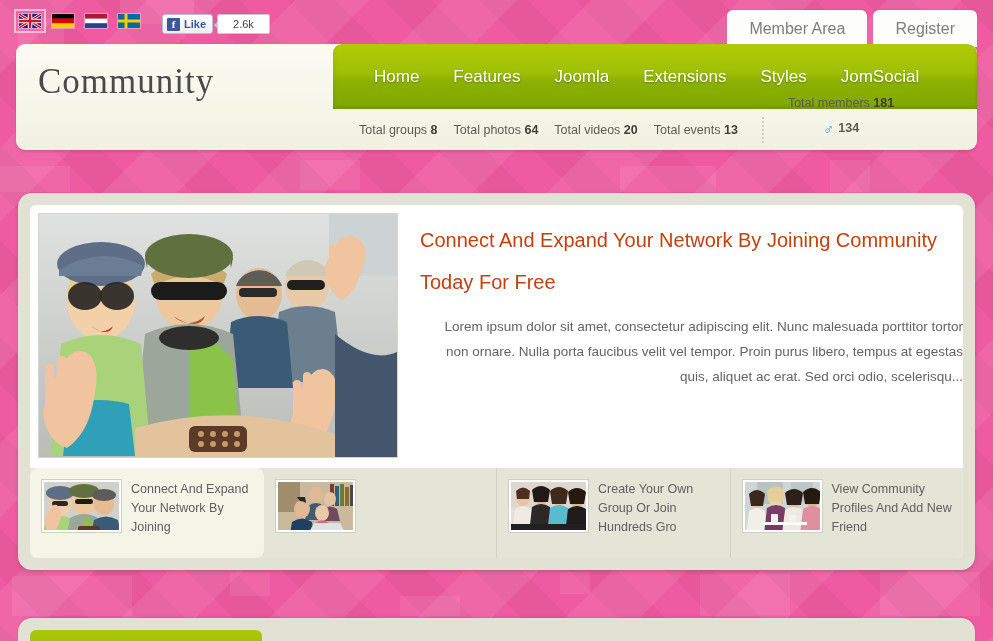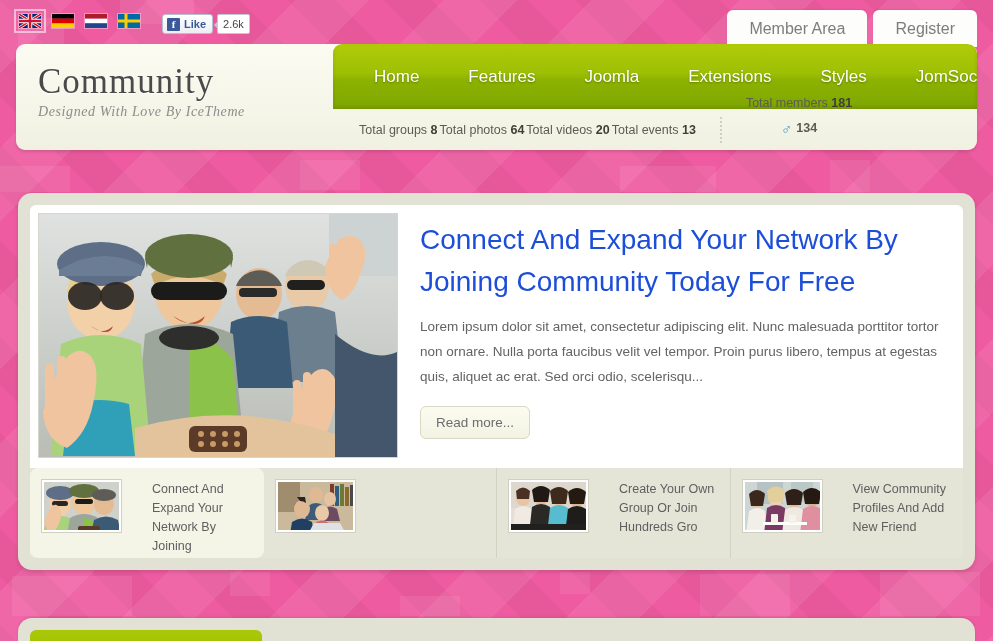--- a/index.html
+++ b/index.html
@@ -52,21 +52,21 @@
     display: flex; align-items: center; gap: 4px;
     font-size: 11px; font-weight: bold; color: #3b5998;
   }
   .fb-f {
     width: 13px; height: 13px; background: #3b5998; color: #fff;
     font-size: 11px; font-weight: bold; line-height: 13px; text-align: center;
     font-family: "Liberation Serif", serif; border-radius: 1px;
   }
   .fb-count {
     position: relative; background: #fff; border: 1px solid #c4c9d4;
-    border-radius: 2px; height: 20px; padding: 0 5px;
+    border-radius: 2px; height: 20px; padding: 0 15px;
     display: flex; align-items: center; font-size: 11px; color: #444;
   }
   .fb-count:before {
     content: ""; position: absolute; left: -4px; top: 6px;
     border-top: 4px solid transparent; border-bottom: 4px solid transparent;
     border-right: 4px solid #c4c9d4;
   }
   .acct-tabs { position: absolute; right: 16px; top: 10px; display: flex; gap: 6px; }
   .acct-tab {
     background: #fdfdfb; border-radius: 6px 6px 0 0;
@@ -94,31 +94,30 @@
     font-family: "Liberation Serif", serif;
     font-style: italic; font-size: 14px; color: #8c8c8c;
     letter-spacing: .6px; margin-top: -4px;
   }
   .nav {
     position: absolute; left: 317px; top: 0; width: 644px; height: 65px;
     background: linear-gradient(#b0cc08 0%, #9dbf04 45%, #8cb300 55%, #7fa600 100%);
     border-radius: 9px 9px 0 0;
     display: flex; align-items: center; padding-left: 24px;
     box-shadow: inset 0 -2px 4px rgba(0,0,0,.12);
-    gap: 15px;
   }
   .nav-item {
     color: #fff; font-size: 17px; padding: 6px 17px; cursor: pointer;
     text-shadow: 0 1px 2px rgba(0,0,0,.3);
   }
   .stats {
     position: absolute; left: 317px; top: 65px; width: 644px; height: 41px;
     display: flex; align-items: center; font-size: 12.5px; color: #5b5b52;
   }
-  .stats-left { display: flex; gap: 2px; padding-left: 26px; }
+  .stats-left { display: flex; gap: 16px; padding-left: 26px; }
   .stats-right { display: flex; align-items: center; gap: 10px; padding-left: 24px; flex-direction: column; }
   .stat b { font-weight: bold; color: #3f3f38; }
   .divider-dotted {
     width: 1px; height: 26px; margin-left: 24px;
     border-left: 2px dotted #cfcfbd;
   }
   .gender { display: flex; align-items: center; gap: 4px; }
   .gender .sym { font-size: 15px; font-weight: bold; }
   .sym.male { color: #2e9fe0; }
   .sym.female { color: #e03ab0; }
@@ -135,25 +134,25 @@
     position: relative; overflow: hidden;
   }
   .hero { position: absolute; left: 8px; top: 8px; width: 925px; height: 252px; }
   .hero-img {
     position: absolute; left: 0; top: 0; width: 360px; height: 245px;
     border: 1px solid #d6d6cc; background: #cfd6d8; overflow: hidden;
   }
   .hero-img svg { display: block; }
   .hero-text { position: absolute; left: 382px; top: 6px; width: 543px; }
   .hero-title {
-    font-size: 28px; line-height: 42px; color: #1d4ed8; font-weight: normal;
+    font-size: 20px; line-height: 42px; color: #c2410c; font-weight: normal;
     cursor: pointer;
   }
   .hero-body {
-    margin-top: 11px; font-size: 13.5px; line-height: 25px; color: #636363;
+    margin-top: 11px; font-size: 13.5px; line-height: 25px; color: #636363; text-align: right;
   }
   .readmore {
     display: inline-block; margin-top: 17px;
     background: linear-gradient(#fbfbf0,#f3f3e4);
     border: 1px solid #d8d8c4; border-radius: 6px;
     padding: 8px 15px; font-size: 13.5px; color: #6d6d6d; cursor: pointer;
   }
   .thumbs {
     position: absolute; left: 0; bottom: 0; width: 100%; height: 90px;
     display: flex; align-items: stretch; background: #e4e4d7;
@@ -164,21 +163,21 @@
     border-right: 1px solid #d3d3c4; position: relative;
   }
   .thumb:last-child { border-right: 0; }
   .thumb.active { background: #f4f4e7; border-radius: 8px; border-right-color: transparent; }
   .thumb-img {
     width: 79px; height: 52px; flex: 0 0 79px;
     border: 2px solid #fff; box-shadow: 0 0 0 1px #cfcfc2;
     overflow: hidden; background: #b9bfc2;
   }
   .thumb-img svg { display: block; }
-  .thumb-cap { font-size: 12.5px; line-height: 19px; color: #5f5f5f; margin-left: 21px; }
+  .thumb-cap { font-size: 12.5px; line-height: 19px; color: #5f5f5f; }
 
   
   .panel2 {
     position: absolute; left: 18px; top: 618px; width: 957px; height: 60px;
     background: #e2e2d4; border-radius: 14px 14px 0 0;
     box-shadow: 0 -1px 3px rgba(0,0,0,.1);
     padding: 12px;
   }
   .panel2-tab {
     width: 232px; height: 40px;
@@ -257,21 +256,20 @@
       <div class="acct-tab">
         <span>Register</span>
       </div>
     </div>
   </div>
 
   <div class="header">
 
     <div class="logo">
       <div class="logo-title">Community</div>
-      <div class="logo-sub">Designed With Love By IceTheme</div>
     </div>
 
     <div class="nav">
       <div class="nav-item">Home</div>
       <div class="nav-item">Features</div>
       <div class="nav-item">Joomla</div>
       <div class="nav-item">Extensions</div>
       <div class="nav-item">Styles</div>
       <div class="nav-item">JomSocial</div>
     </div>
@@ -385,21 +383,20 @@
               <circle cx="186" cy="230" r="3"></circle>
                 <circle cx="198" cy="230" r="3"></circle>
             </g>
             <path d="M296,120 q36,30 62,18 l0,105 -62,0z" fill="#43566b"></path>
           </svg>
         </div>
 
         <div class="hero-text">
           <h1 class="hero-title">Connect And Expand Your Network By Joining Community Today For Free</h1>
           <p class="hero-body">Lorem ipsum dolor sit amet, consectetur adipiscing elit. Nunc malesuada porttitor tortor non ornare. Nulla porta faucibus velit vel tempor. Proin purus libero, tempus at egestas quis, aliquet ac erat. Sed orci odio, scelerisqu...</p>
-          <span class="readmore">Read more...</span>
         </div>
       </div>
 
       <div class="thumbs">
 
         <div class="thumb active">
           <span class="thumb-img">
             <svg width="79" height="52" viewBox="0 0 79 52">
               <rect width="79" height="52" fill="#cfd2cb"></rect>
               <ellipse cx="16" cy="22" rx="11" ry="12" fill="#f0cfa8"></ellipse>

